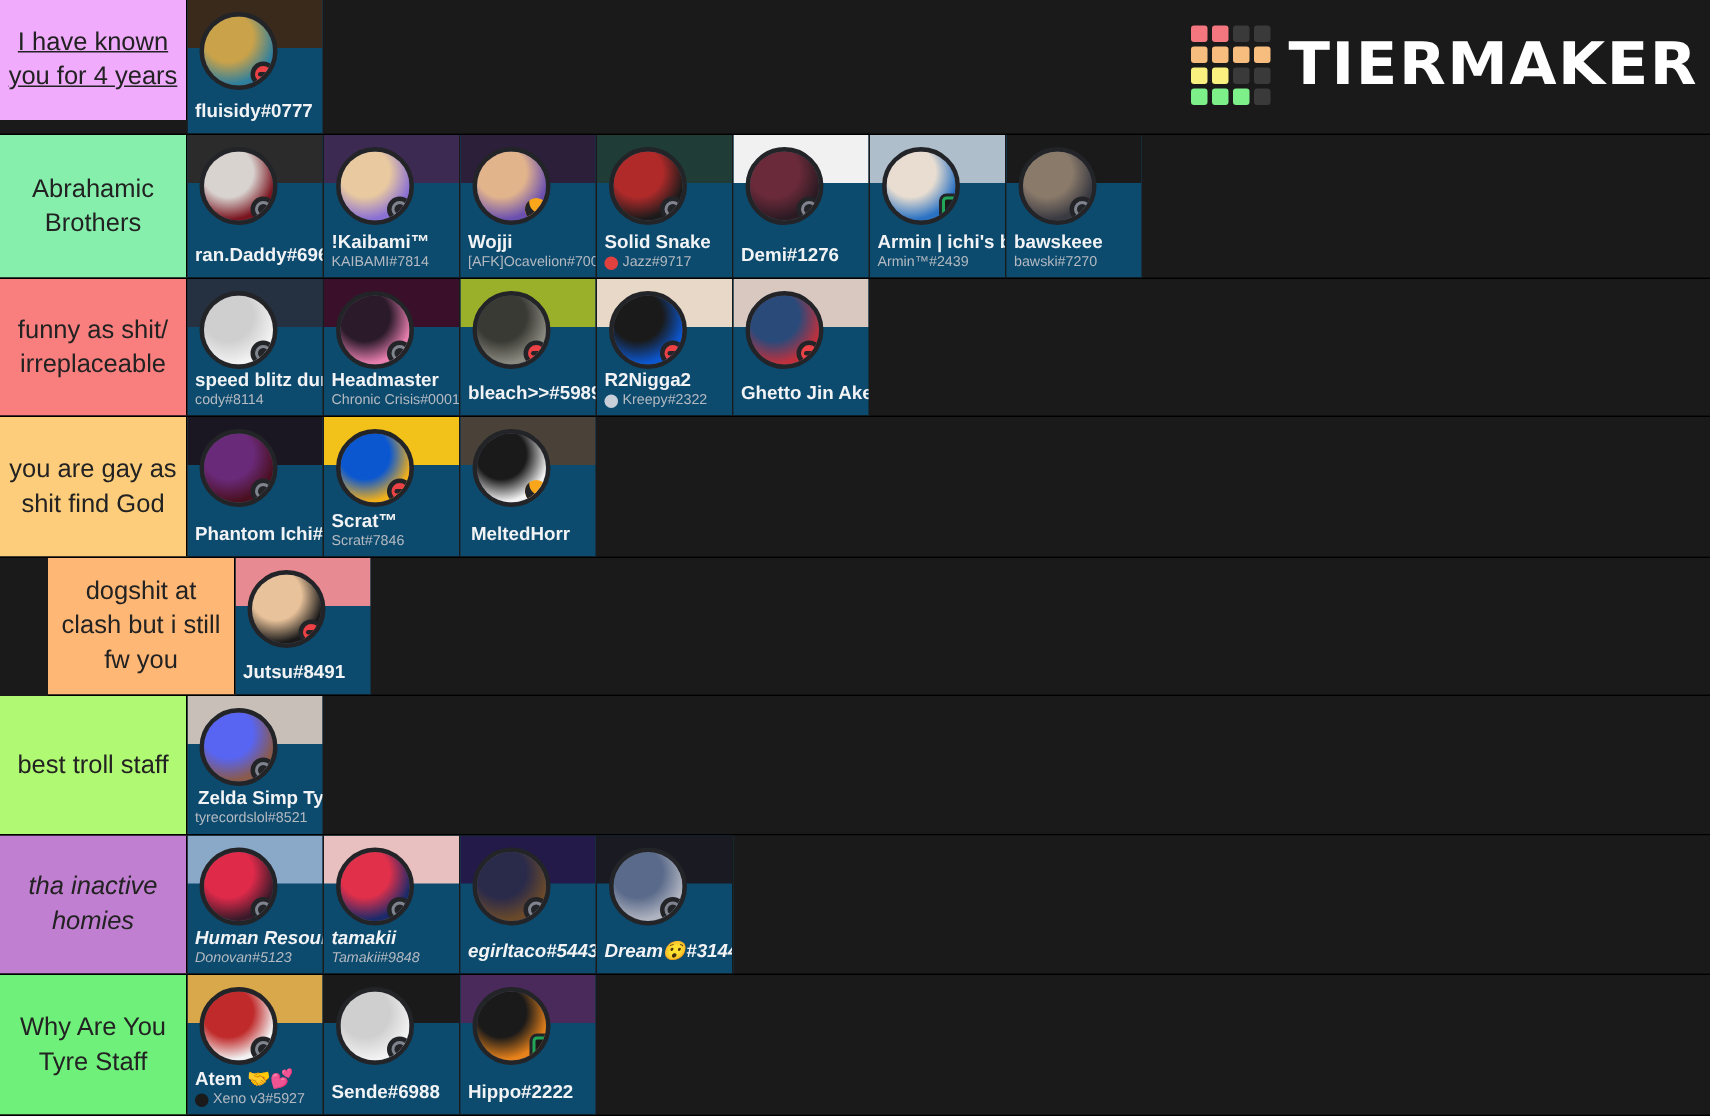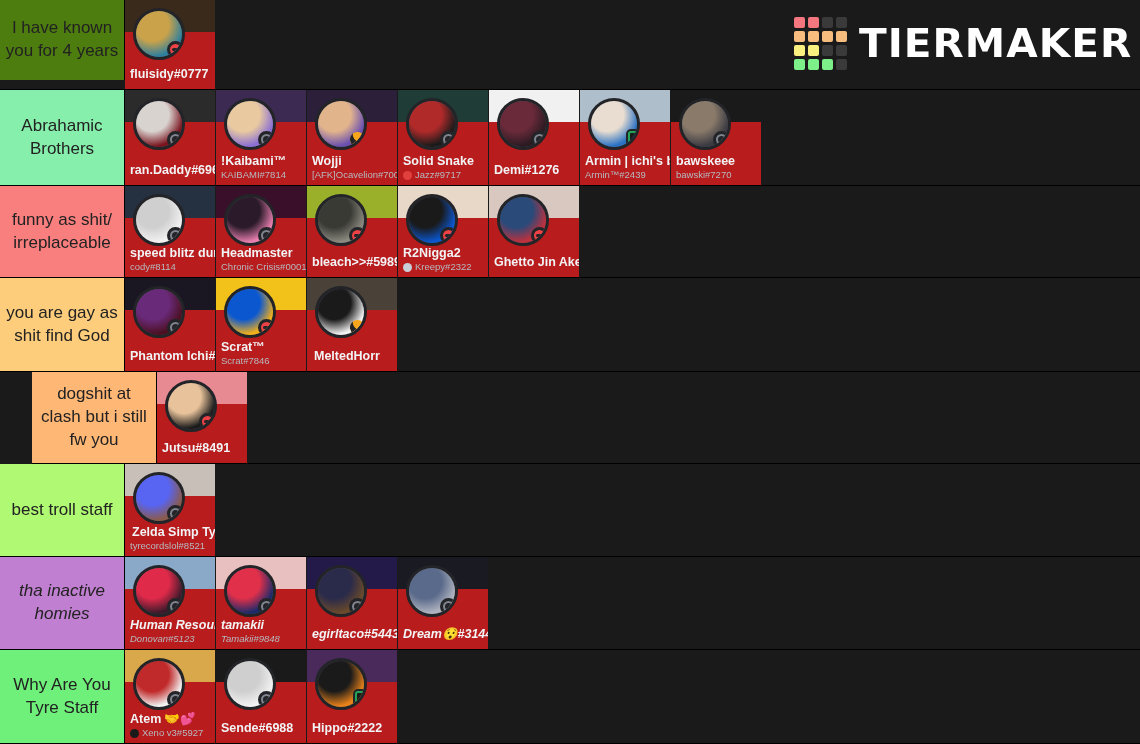--- a/index.html
+++ b/index.html
@@ -60,21 +60,21 @@
     align-items:stretch;
     background:#1a1a1a;
     overflow:hidden;
   }
 
   
   .member {
     width:91px; min-width:91px;
     height:100%;
     position:relative;
-    background:#b91c1c;
+    background:#0c4a6e;
     overflow:hidden;
     border-right:1px solid #1a1a1a;
   }
   .banner {
     position:absolute; top:0; left:0; right:0;
     height:32px;
   }
   .avatar-wrap {
     position:absolute;
     left:8px; top:8px;
@@ -150,21 +150,21 @@
   }
   
   .names.single { bottom:6px; }
 </style>
 </head>
 <body>
 
 <div id="app">
   <div id="rows">
       <div class="tier-row" style="height: 90px;">
-        <div class="tier-label" style="background: #4d7c0f; height: 80px;">I have known you for 4 years</div>
+        <div class="tier-label" style="background: #f0abfc; height: 80px; text-decoration: underline;">I have known you for 4 years</div>
         <div class="tier-items">
           <div class="member">
             <div class="banner" style="background: rgb(58, 42, 28);"></div>
             <div class="avatar-wrap">
               <div class="avatar">
                 <div class="av-inner" style="background: radial-gradient(circle at 35% 30%, rgb(201, 162, 74) 0%, rgb(201, 162, 74) 38%, rgb(46, 127, 158) 72%, rgb(46, 127, 158) 100%);"></div>
                 <div class="status dnd"></div>
               </div>
             </div>
             <div class="names single">

